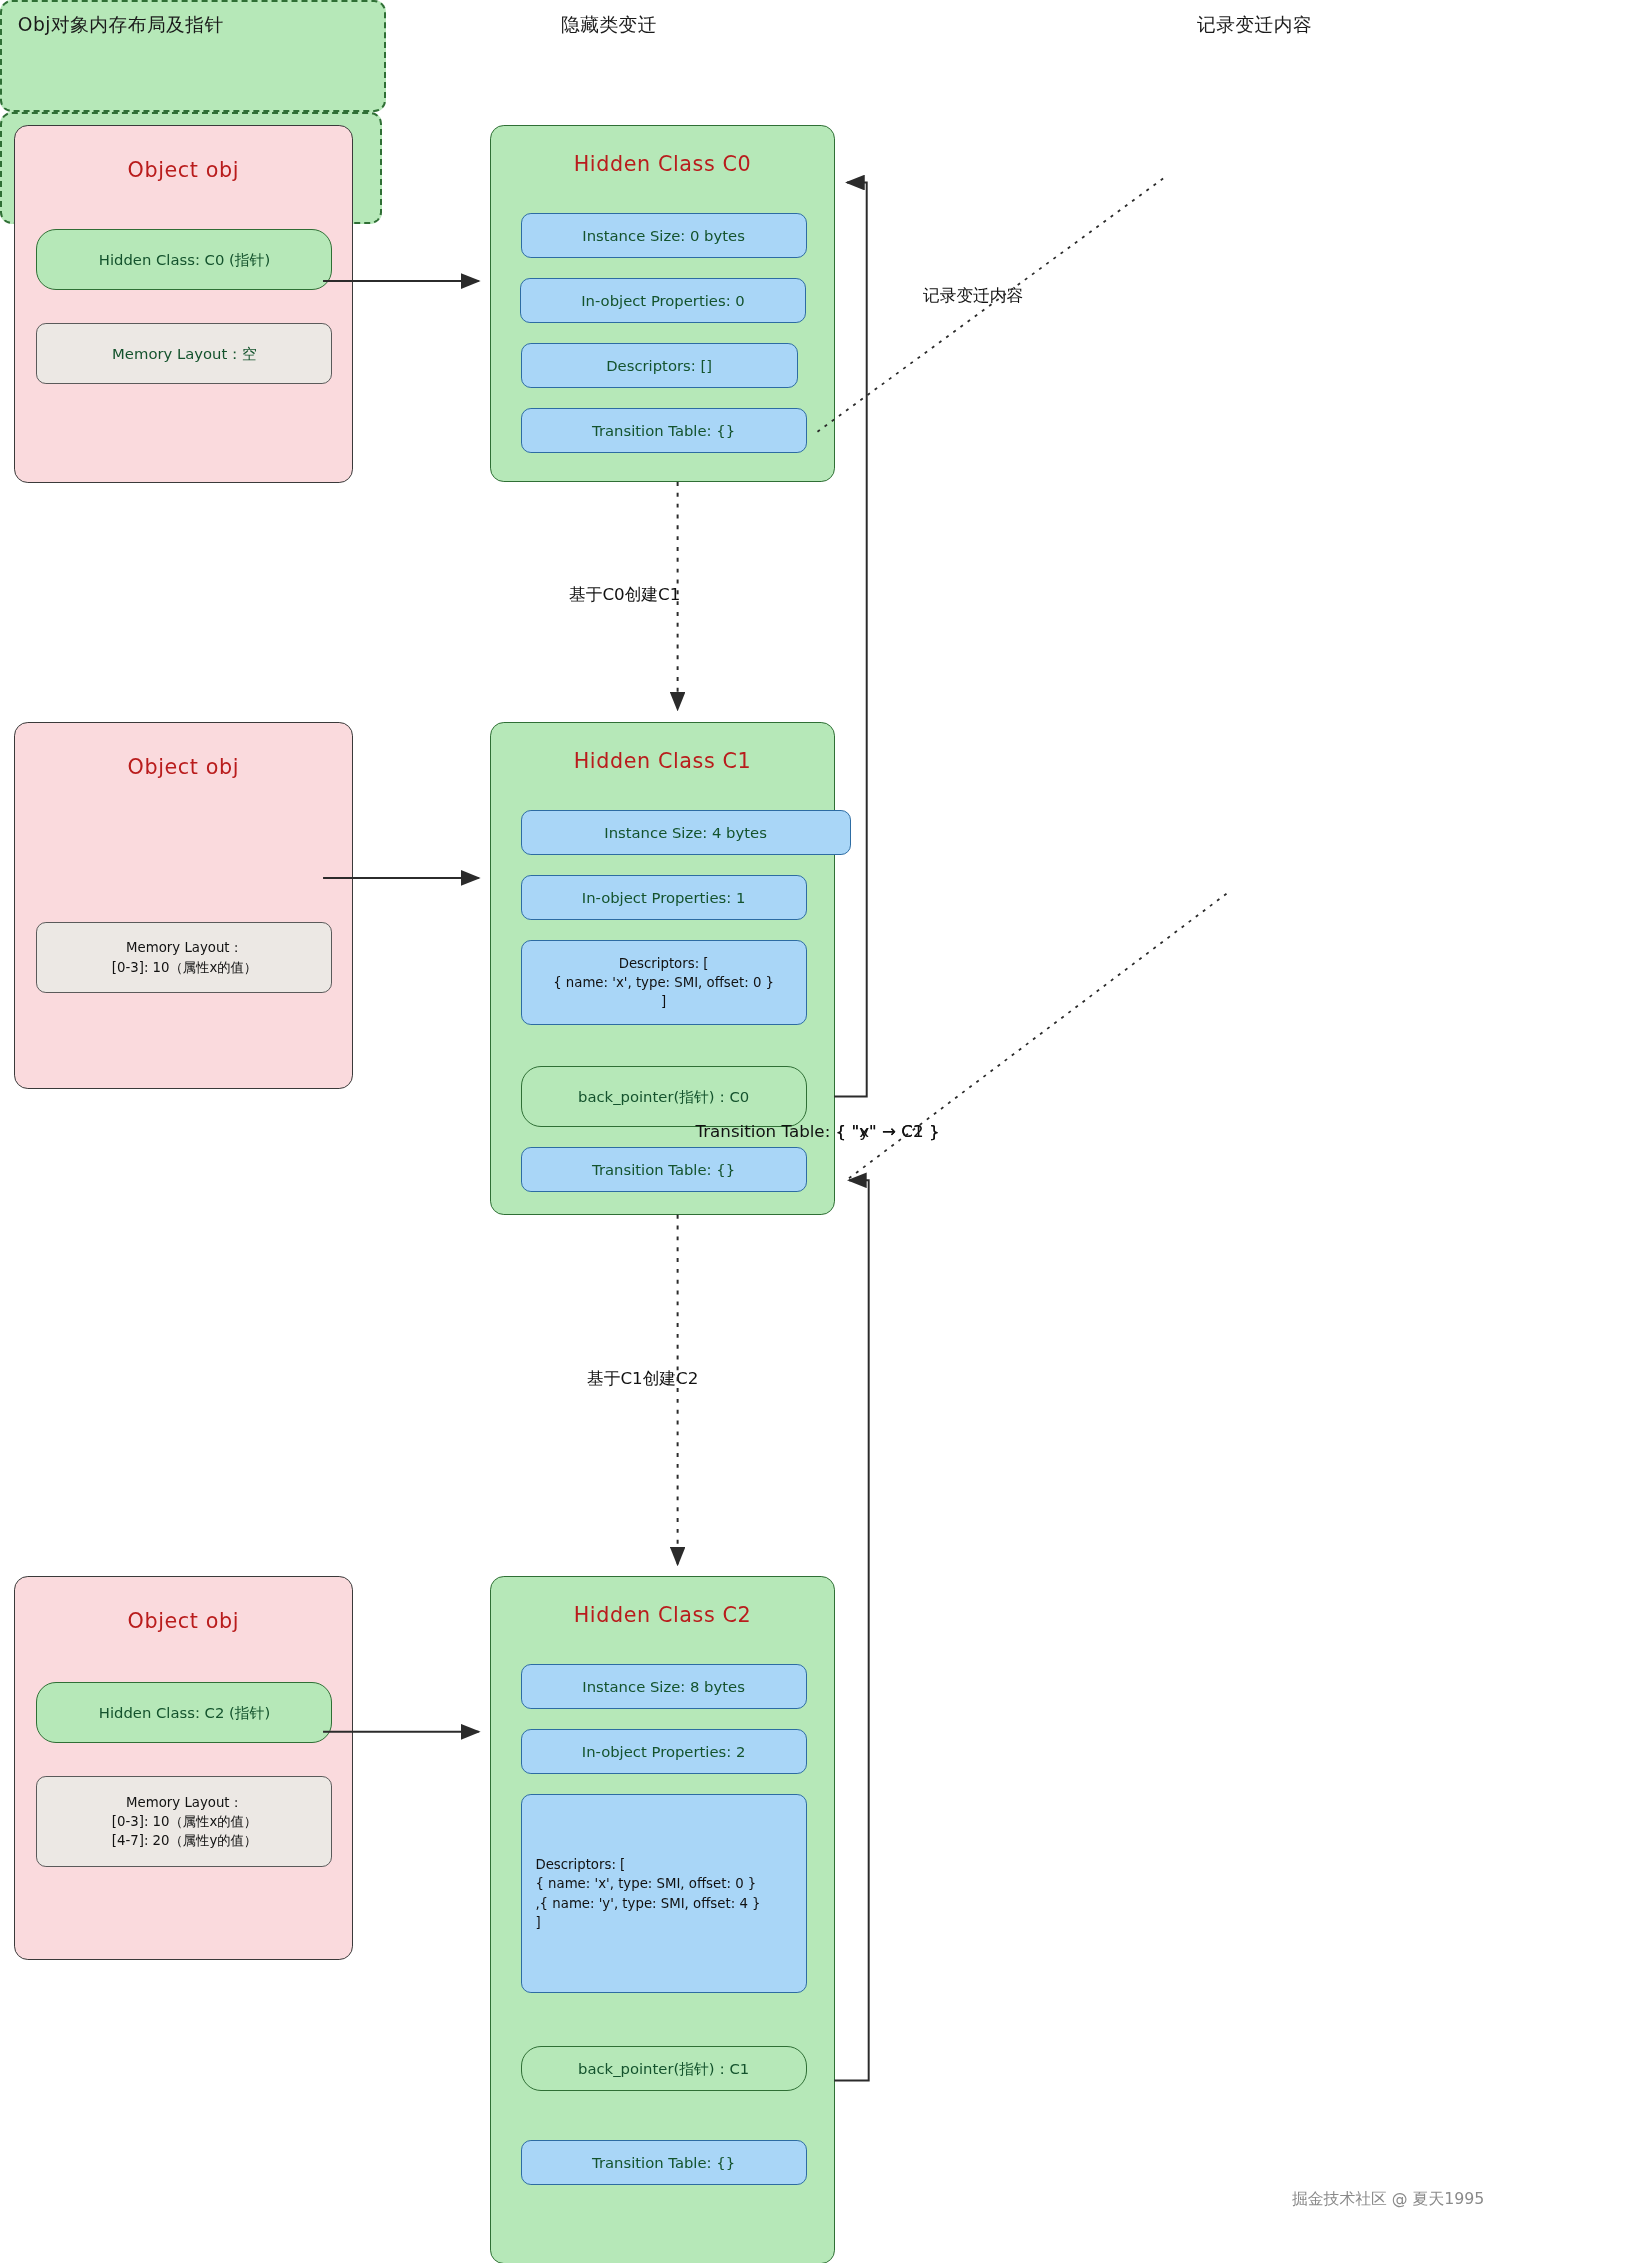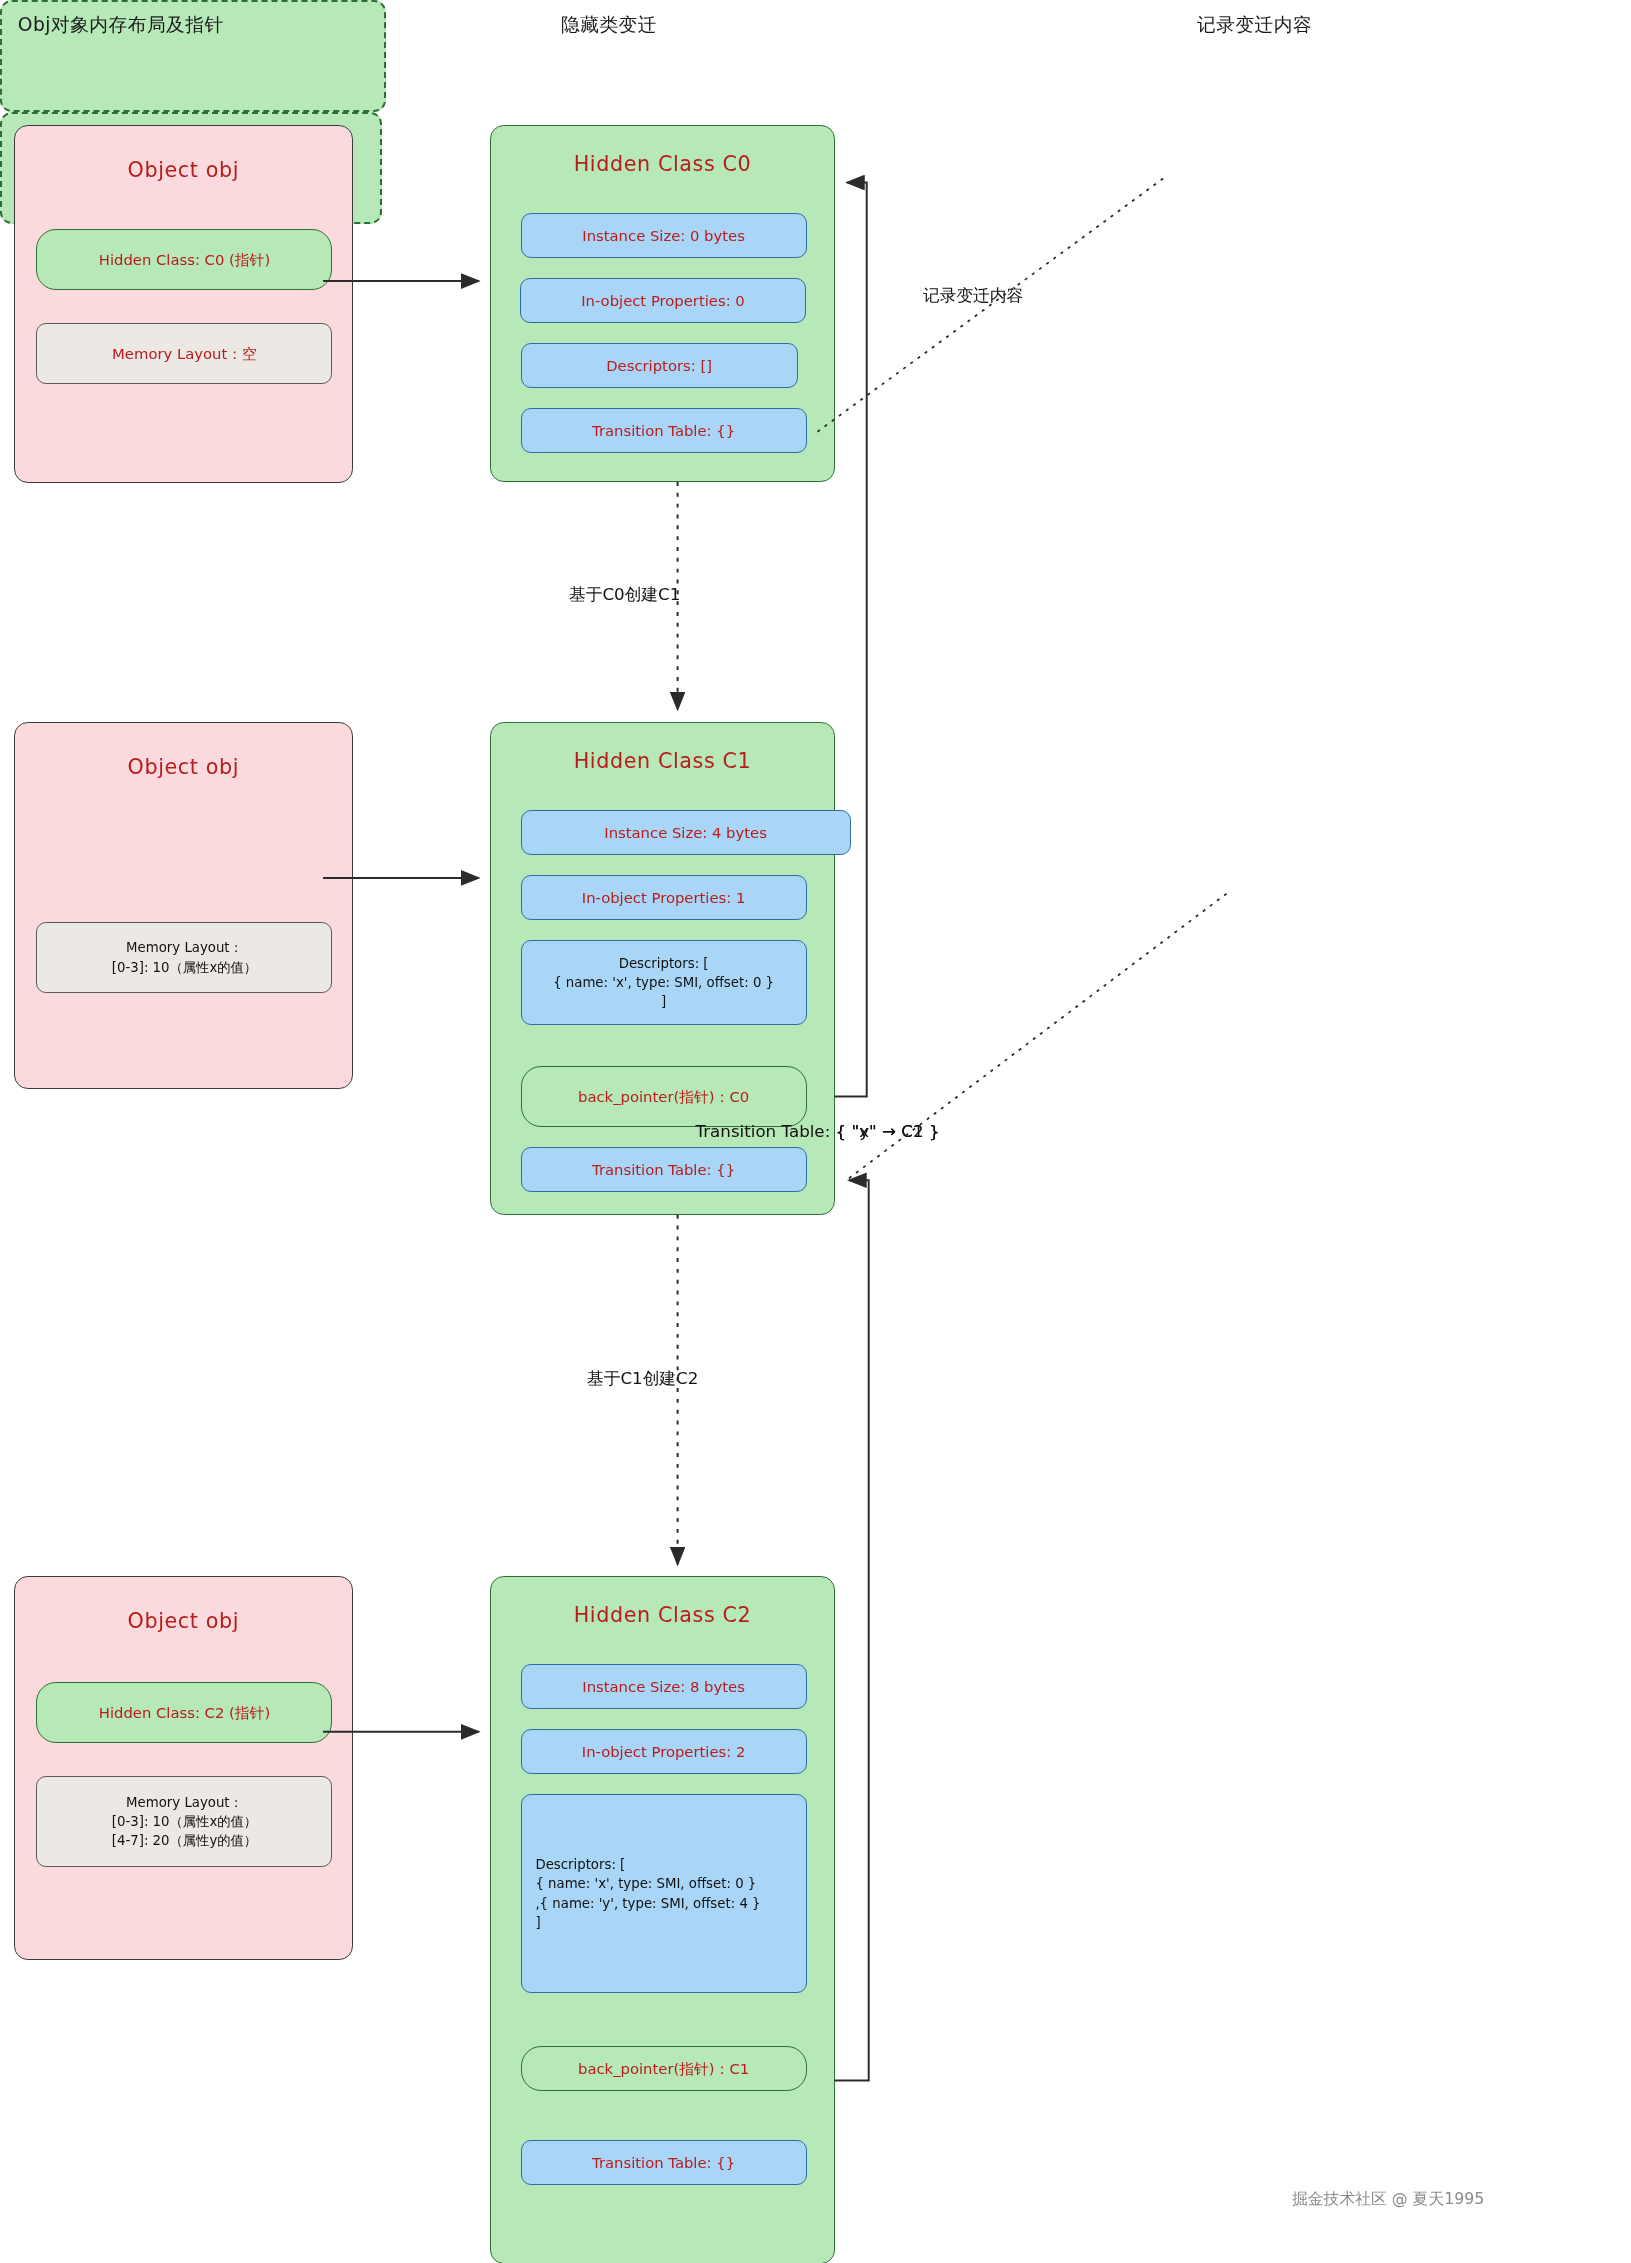--- a/index.html
+++ b/index.html
@@ -71,21 +71,21 @@
   .box-title {
     position: absolute;
     width: 100%;
     text-align: center;
     font-size: 20.7px;
     color: #b91c1c;
     letter-spacing: 0.6px;
   }
   .lbl {
     font-size: 14.8px;
-    color: #b91c1c;
+    color: #14532d;
     line-height: 1.35;
   }
   .lbl-sm {
     font-size: 13.3px;
     color: #111;
     line-height: 1.45;
   }
   .lbl-mono-left {
     justify-content: flex-start;
     text-align: left;

